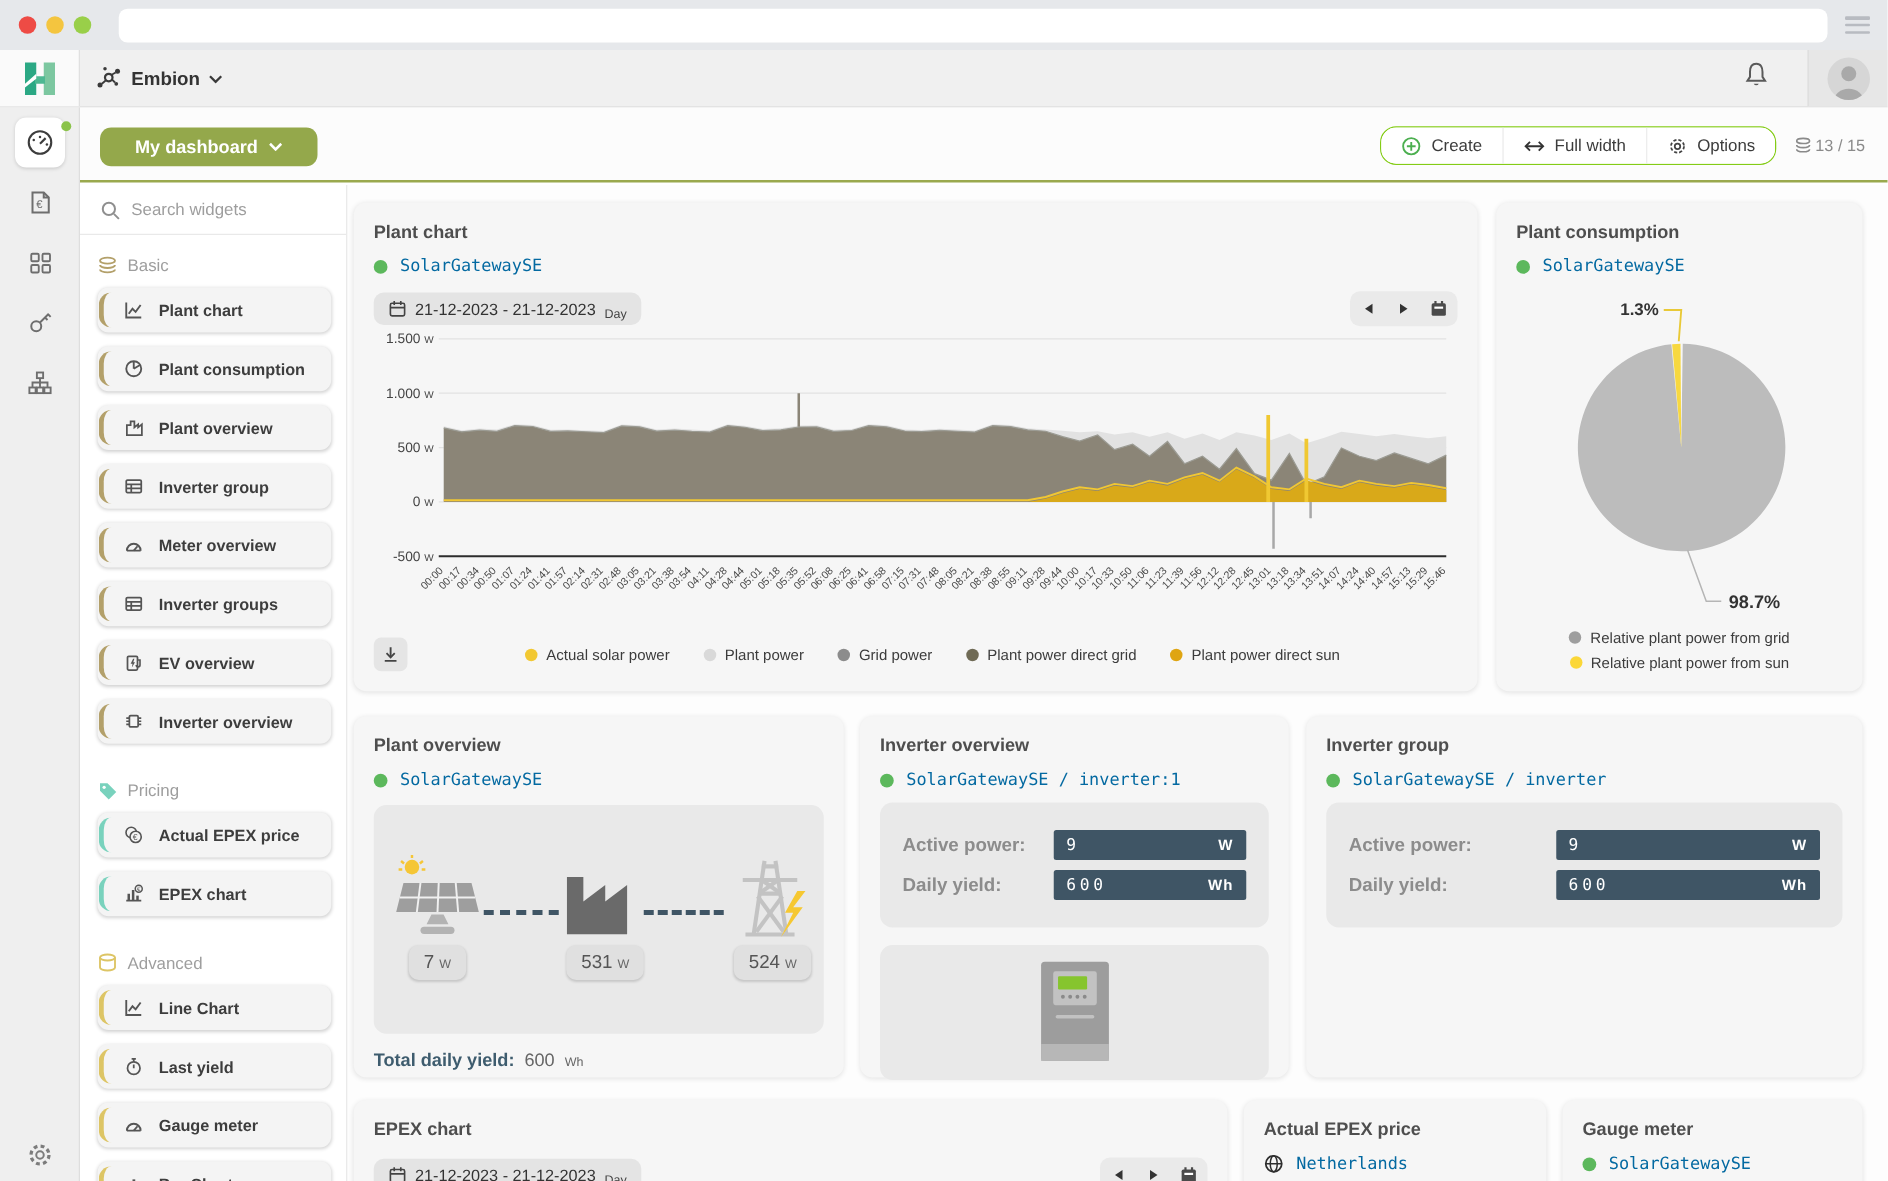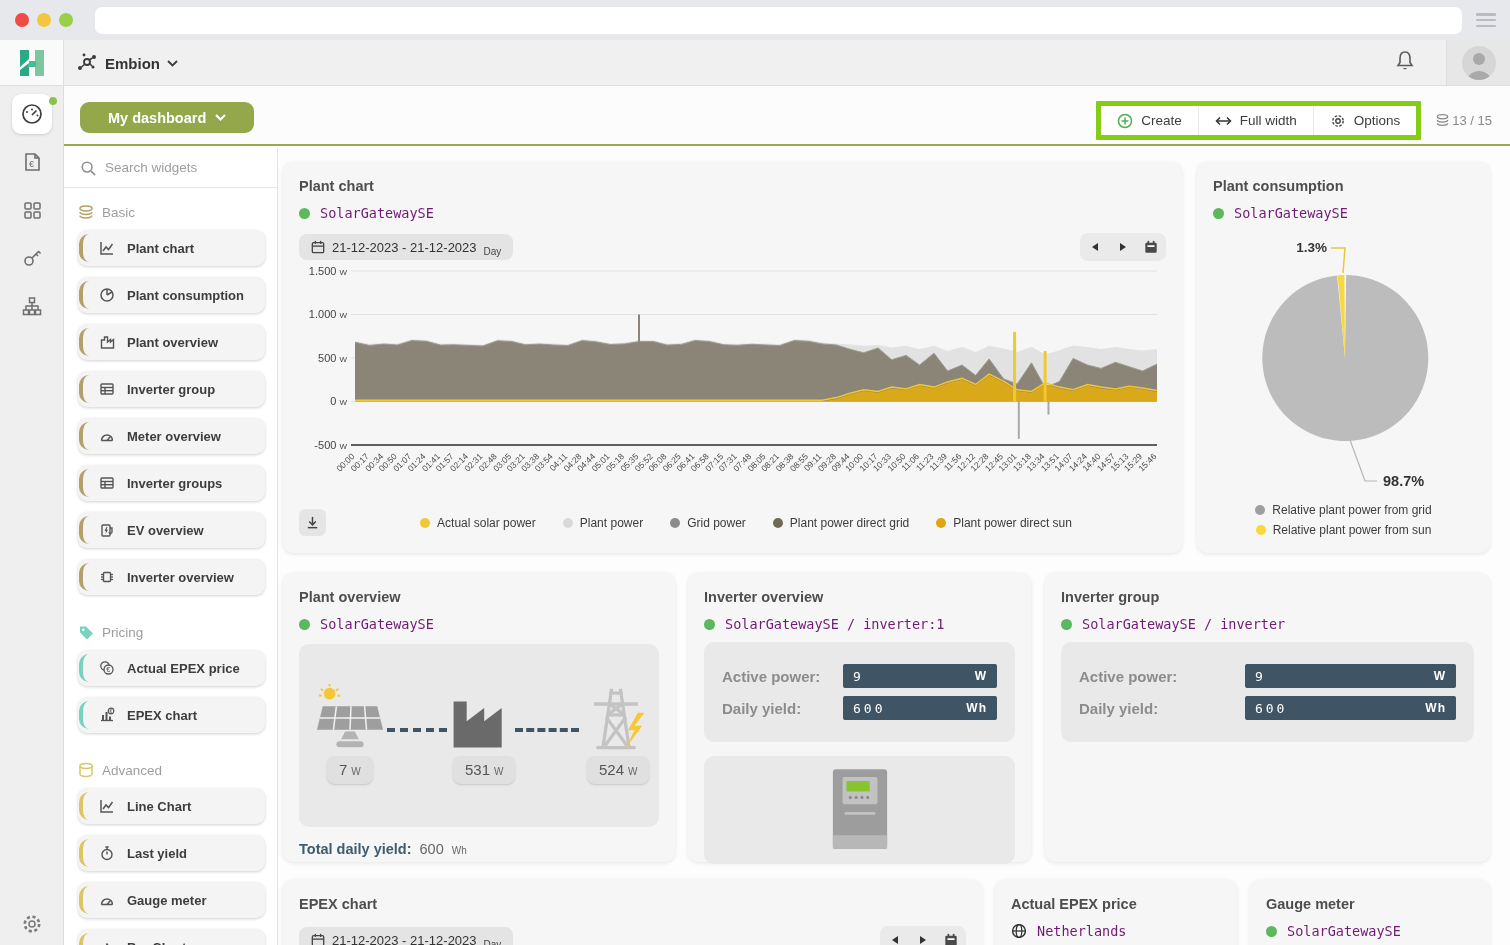--- a/index.html
+++ b/index.html
@@ -22,21 +22,21 @@
   .org-switcher { position:absolute; left:76px; top:8px; height:30px; display:flex; align-items:center; gap:7px; cursor:pointer; }
   .org-name { font-weight:bold; font-size:15px; color:#333; }
   .header-right { position:absolute; right:0; top:0; height:45px; display:flex; align-items:center; }
   .bell-btn { margin-right:30px; cursor:pointer; }
   .avatar-cell { width:64px; height:45px; background:#e7e7e7; border-left:1px solid #ddd; display:flex; align-items:center; justify-content:center; }
 
   
   .toolbar { position:absolute; left:64px; top:86px; width:1446px; height:60px; background:#fcfcfc; border-bottom:2px solid #9aa94e; }
   .dash-btn { position:absolute; left:16px; top:16px; height:31px; padding:0 28px; background:var(--accent,#94a84b); border:none; border-radius:9px; color:#fff; font-weight:bold; font-size:14.5px; display:flex; align-items:center; gap:9px; cursor:pointer; font-family:inherit; }
   .toolbar-right { position:absolute; right:18px; top:15px; display:flex; align-items:center; gap:14px; }
-  .seg-group { display:flex; background:#fff; border:5px solid #84cc16; border-radius:1px; overflow:hidden; }
+  .seg-group { display:flex; background:#fff; border:1px solid #84cc16; border-radius:13px; overflow:hidden; }
   .seg-btn { display:flex; align-items:center; gap:8px; padding:0 16px; height:29px; background:#fff; border:none; border-right:1px solid #e7e7e7; font-size:13.5px; color:#3c3c3c; cursor:pointer; font-family:inherit; }
   .seg-btn:last-child { border-right:none; }
   .widget-count { display:flex; align-items:center; gap:2px; color:#8a8a8a; font-size:13px; }
 
   
   .rail { position:absolute; left:0; top:86px; width:64px; height:859px; background:#efefef; border-right:1px solid #dedede; }
   .rail-item { width:40px; height:40px; margin:8px auto 8px auto; display:flex; align-items:center; justify-content:center; border-radius:9px; cursor:pointer; position:relative; }
   .rail-item.active { background:#fff; box-shadow:0 1px 3px rgba(0,0,0,.15); }
   .rail-dot { position:absolute; right:-5px; top:3px; width:8px; height:8px; border-radius:50%; background:#8bc34a; }
   .rail-gear { position:absolute; bottom:10px; left:0; width:64px; display:flex; justify-content:center; cursor:pointer; }
@@ -51,21 +51,21 @@
   .witem { position:relative; height:36px; background:#f4f4f4; border-radius:9px; box-shadow:0 1px 3px rgba(0,0,0,.18); margin-bottom:11px; display:flex; align-items:center; gap:12px; padding-left:21px; cursor:pointer; }
   .witem .acc { position:absolute; left:1px; top:4px; bottom:4px; width:12px; border-left:4.5px solid var(--acc,#b3a06a); border-radius:10px 0 0 10px; }
   .witem .wlabel { font-size:13px; font-weight:bold; color:#3d3d3d; }
 
   
   .content { position:absolute; left:278px; top:148px; width:1232px; height:797px; background:#fdfdfd; }
   .card { position:absolute; background:#f6f6f6; border-radius:10px; box-shadow:0 1px 4px rgba(0,0,0,.10); padding:16px; }
   .card-title { font-size:14.5px; font-weight:bold; color:#4e4e4e; }
   .device-row { display:flex; align-items:center; gap:10px; margin-top:11px; }
   .status-dot { width:11px; height:11px; border-radius:50%; background:#5cb85c; }
-  .device-name { font-family:"DejaVu Sans Mono", monospace; font-size:13.5px; color:#701a75; }
+  .device-name { font-family:"DejaVu Sans Mono", monospace; font-size:13.5px; color:#0369a1; }
   .controls-row { display:flex; align-items:center; justify-content:space-between; margin-top:12px; }
   .date-pill { display:inline-flex; align-items:center; gap:7px; background:#e4e4e4; border-radius:8px; height:26px; padding:0 12px; font-size:13px; color:#333; cursor:pointer; }
   .date-gran { font-size:10px; color:#444; align-self:flex-end; margin-bottom:3px; }
   .nav-group { display:flex; background:#eaeaea; border-radius:8px; padding:2px; gap:2px; }
   .nav-btn { width:26px; height:24px; border:none; background:transparent; border-radius:6px; display:flex; align-items:center; justify-content:center; cursor:pointer; }
   .chart-footer { display:flex; align-items:center; margin-top:2px; }
   .dl-btn { width:27px; height:27px; background:#e5e5e5; border:none; border-radius:6px; display:flex; align-items:center; justify-content:center; cursor:pointer; }
   .legend-row { flex:1; display:flex; justify-content:center; gap:27px; }
   .legend-item { display:flex; align-items:center; gap:7px; font-size:12px; color:#3c3c3c; }
   .legend-dot { width:10px; height:10px; border-radius:50%; }

